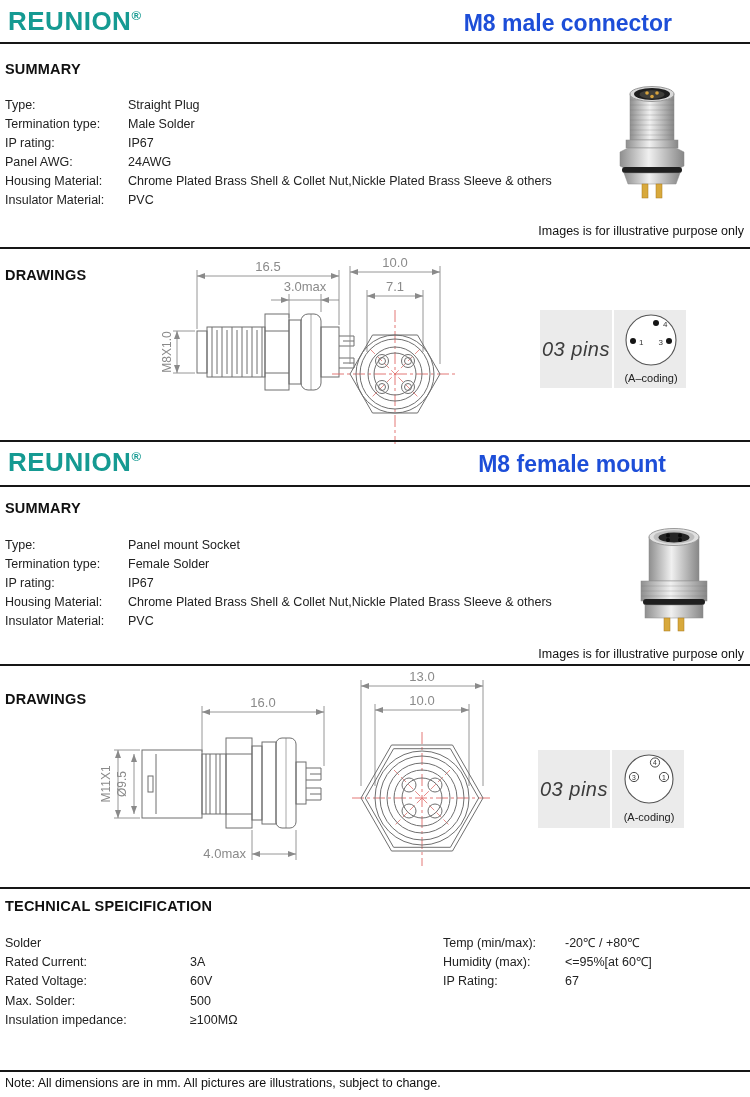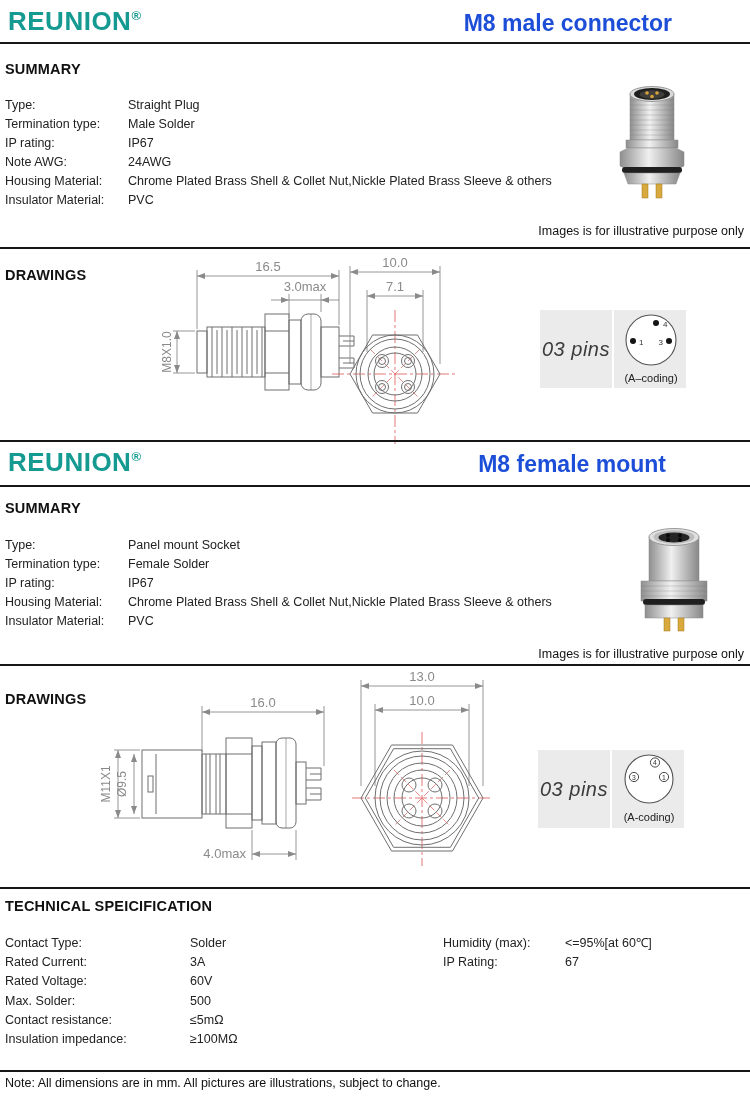--- a/index.html
+++ b/index.html
@@ -45,21 +45,21 @@
       </div>
     <div class="row">
         <span class="lab">Termination type:</span>
         <span>Male Solder</span>
       </div>
     <div class="row">
         <span class="lab">IP rating:</span>
         <span>IP67</span>
       </div>
     <div class="row">
-        <span class="lab">Note AWG:</span>
+        <span class="lab">Panel AWG:</span>
         <span>24AWG</span>
       </div>
     <div class="row">
         <span class="lab">Housing Material:</span>
         <span>Chrome Plated Brass Shell &amp; Collet Nut,Nickle Plated Brass Sleeve &amp; others</span>
       </div>
     <div class="row">
         <span class="lab">Insulator Material:</span>
         <span>PVC</span>
       </div>
@@ -340,47 +340,46 @@
         <text x="37" y="71" font-size="11" fill="#222" text-anchor="middle">(A-coding)</text>
       </svg>
     </div>
   </div>
 
   <div class="rule" style="top:887px;height:1.5px;"></div>
   <div class="heading" style="top:898px;">TECHNICAL SPEICIFICATION</div>
 
   <div class="tech-col l" style="left:5px;top:934px;">
     <div class="row">
-        <span class="lab">Contact Type:</span>
         <span>Solder</span>
       </div>
     <div class="row">
         <span class="lab">Rated Current:</span>
         <span>3A</span>
       </div>
     <div class="row">
         <span class="lab">Rated Voltage:</span>
         <span>60V</span>
       </div>
     <div class="row">
         <span class="lab">Max. Solder:</span>
         <span>500</span>
       </div>
     <div class="row">
-        <span class="lab">Contact resistance:</span>
-        <span>≤5mΩ</span>
-      </div>
-    <div class="row">
         <span class="lab">Insulation impedance:</span>
         <span>≥100MΩ</span>
       </div>
   </div>
 
   <div class="tech-col r" style="left:443px;top:934px;">
     <div class="row">
+        <span class="lab">Temp (min/max):</span>
+        <span>-20℃ / +80℃</span>
+      </div>
+    <div class="row">
         <span class="lab">Humidity (max):</span>
         <span>&lt;=95%[at 60℃]</span>
       </div>
     <div class="row">
         <span class="lab">IP Rating:</span>
         <span>67</span>
       </div>
   </div>
 
   <div class="rule" style="top:1070px;height:1.5px;"></div>

